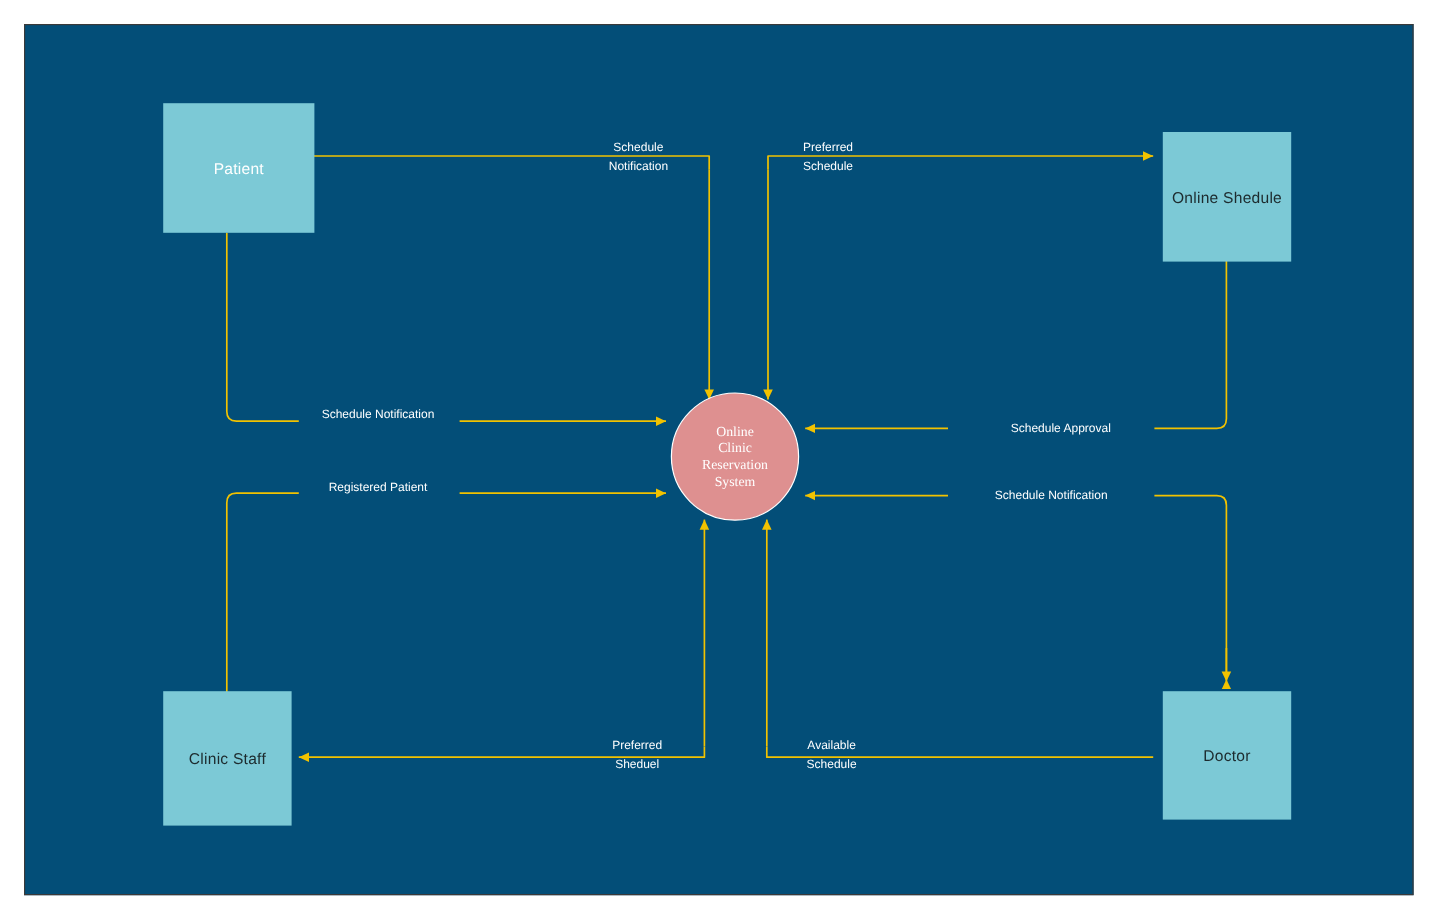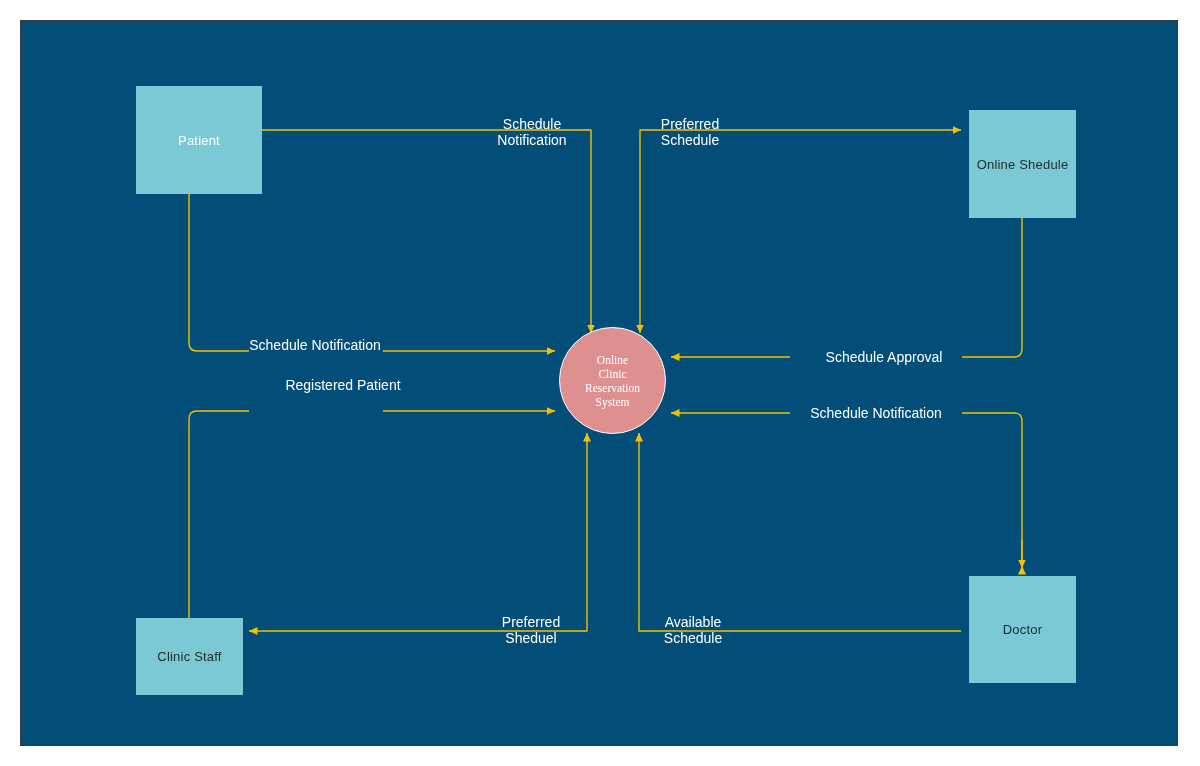--- a/index.html
+++ b/index.html
@@ -42,21 +42,21 @@
     font-size:11.5px;
     line-height:14px;
     text-align:center;
     font-family:Liberation Serif, serif;
   }
   #process-circle span{display:block;}
 
   .flow-label{
     position:absolute;
     color:#ffffff;
-    font-size:14px;
+    font-size:10px;
     line-height:15px;
     text-align:center;
     white-space:nowrap;
     transform:translateX(-50%);
   }
   .flow-label.two-line{line-height:16px;}
 </style>
 </head>
 <body>
 
@@ -109,21 +109,21 @@
 </svg>
 
 <div class="entity-box light-label" id="entity-patient" style="left:136px;top:86px;width:126px;height:108px;">
   <span>Patient</span>
 </div>
 
 <div class="entity-box dark-label" id="entity-online-shedule" style="left:969px;top:86px;width:107px;height:108px;margin-top:24px;">
   <span>Online Shedule</span>
 </div>
 
-<div class="entity-box dark-label" id="entity-clinic-staff" style="left:136px;top:576px;width:107px;height:77px;margin-top:42px;">
+<div class="entity-box dark-label" id="entity-clinic-staff" style="left:136px;top:576px;width:107px;height:112px;">
   <span>Clinic Staff</span>
 </div>
 
 <div class="entity-box dark-label" id="entity-doctor" style="left:969px;top:576px;width:107px;height:107px;">
   <span>Doctor</span>
 </div>
 
 <div id="process-circle">
   <span>Online</span>
   <span>Clinic</span>
@@ -138,21 +138,21 @@
 
 <div class="flow-label two-line" style="left:690px;top:116px;">
   <div>Preferred</div>
   <div>Schedule</div>
 </div>
 
 <div class="flow-label" style="left:315px;top:338px;">
   <div>Schedule Notification</div>
 </div>
 
-<div class="flow-label" style="left:315px;top:378px;margin-left:28px;">
+<div class="flow-label" style="left:315px;top:399px;">
   <div>Registered Patient</div>
 </div>
 
 <div class="flow-label" style="left:884px;top:350px;">
   <div>Schedule Approval</div>
 </div>
 
 <div class="flow-label" style="left:876px;top:406px;">
   <div>Schedule Notification</div>
 </div>

